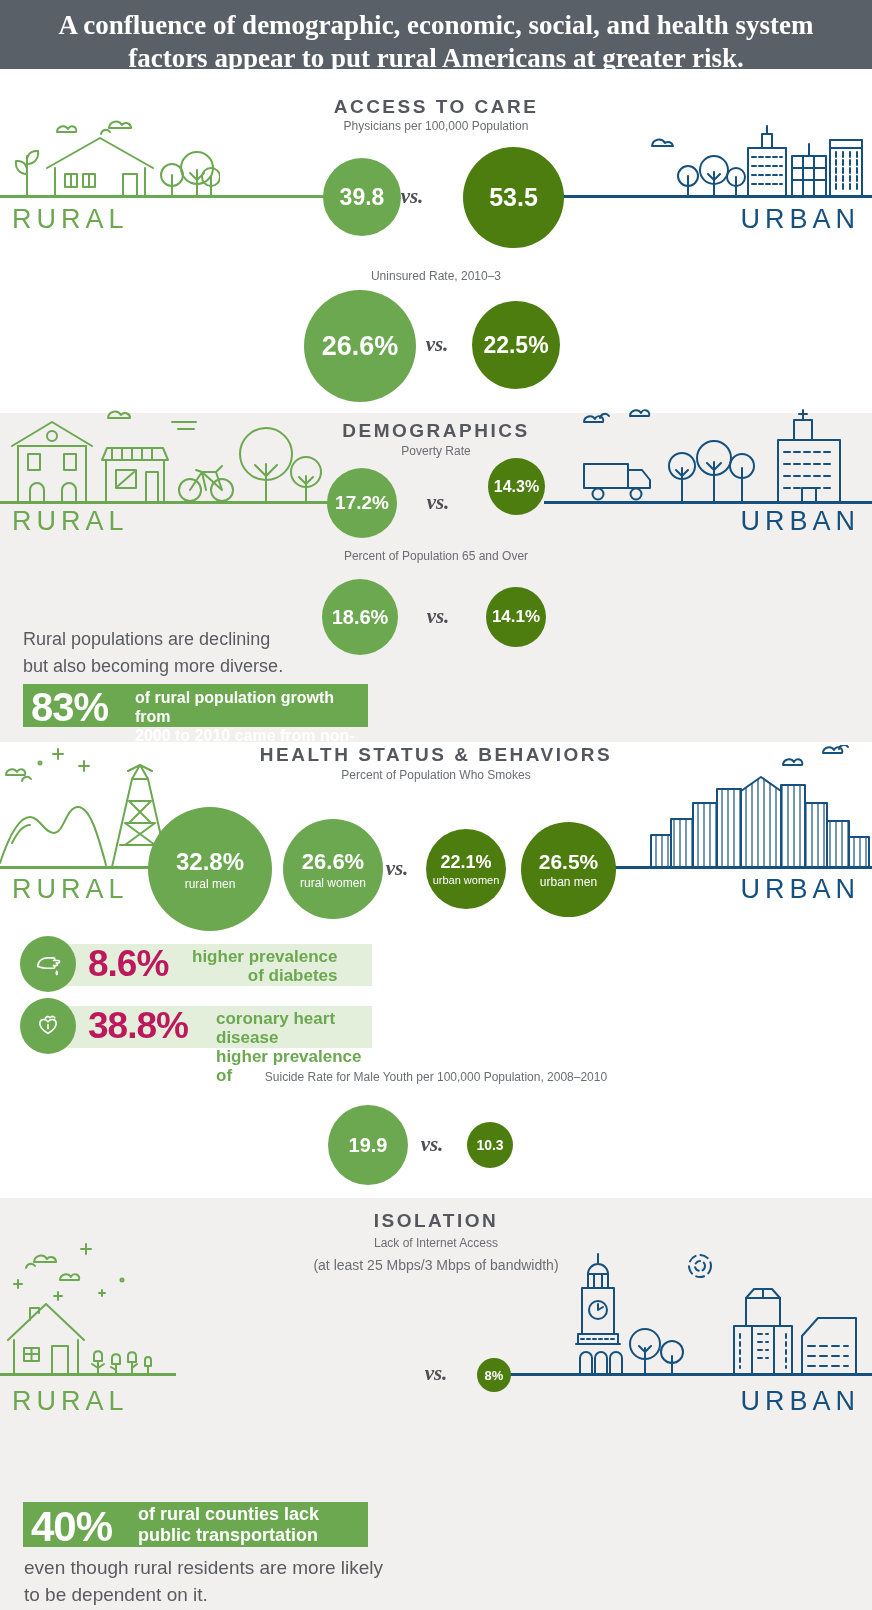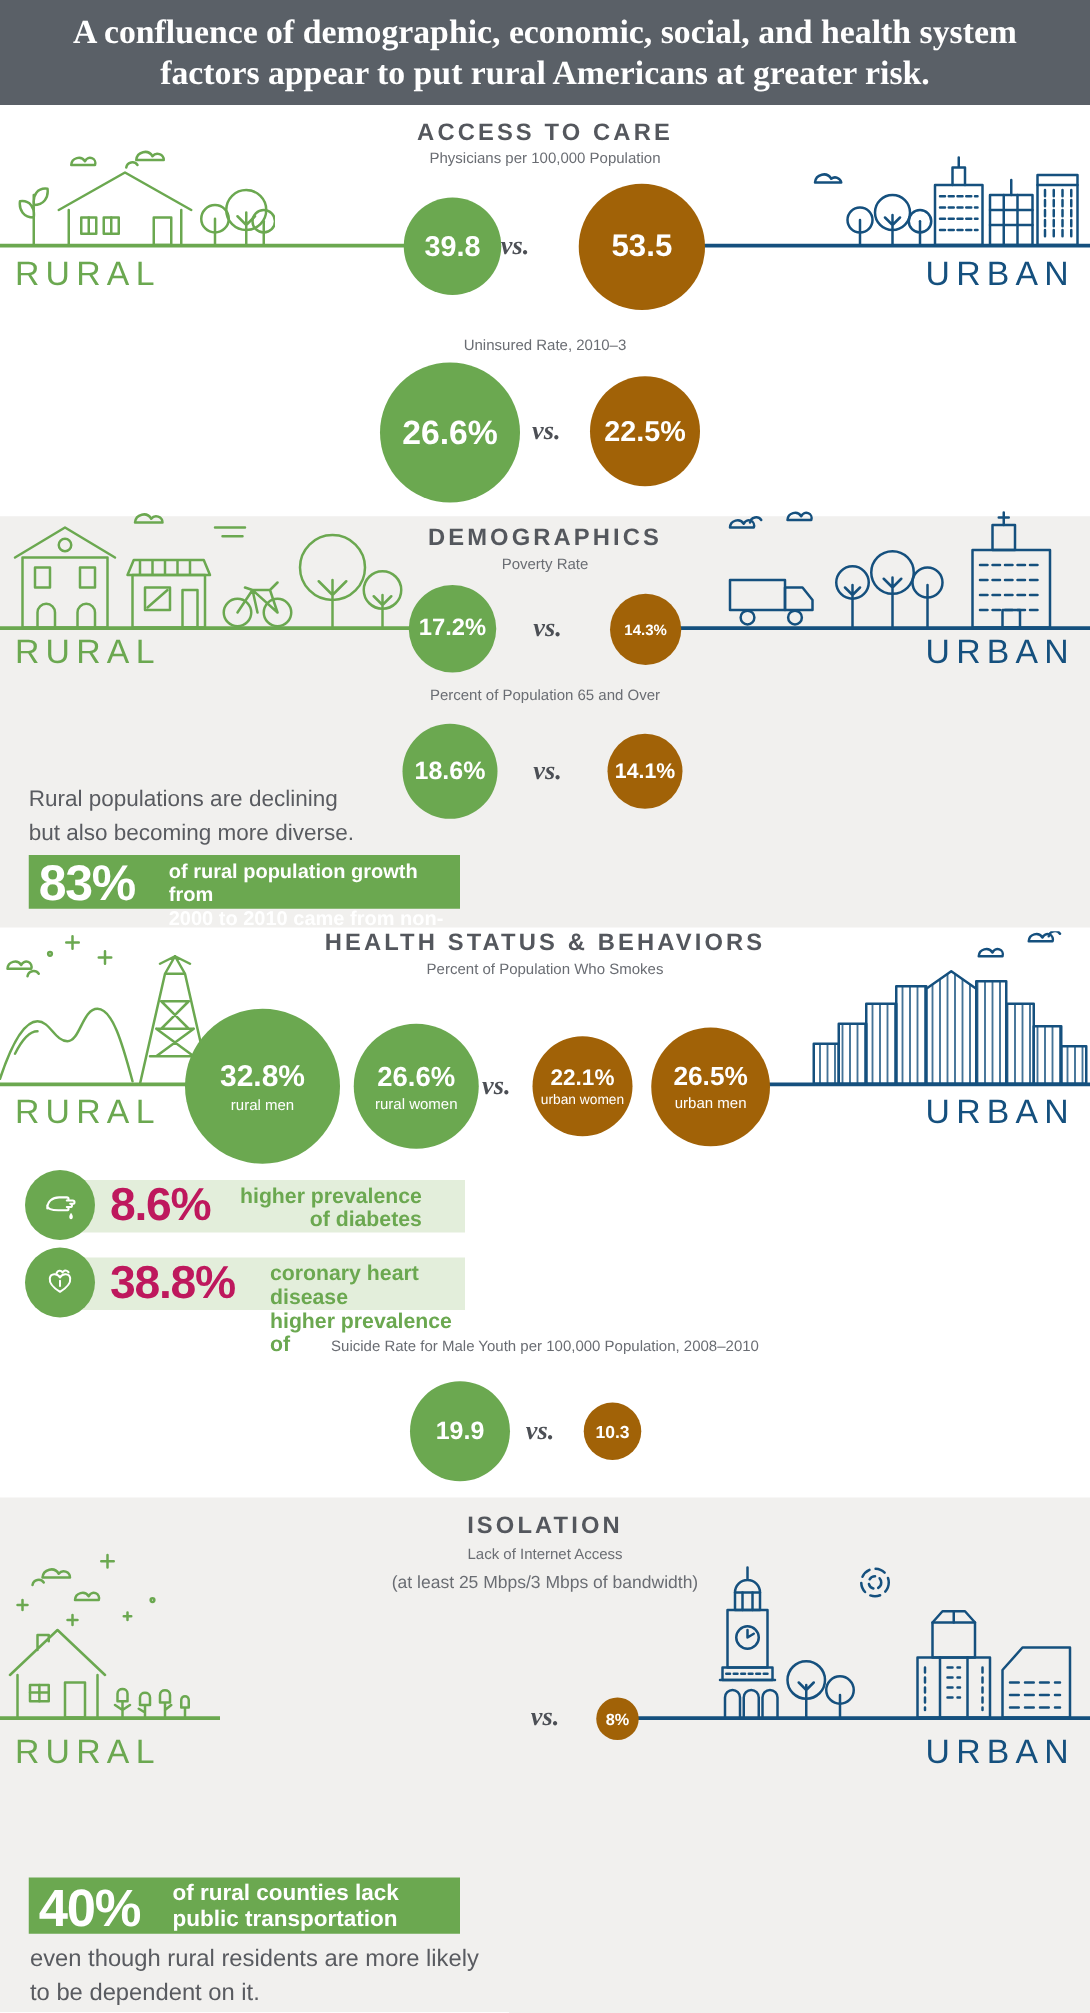--- a/index.html
+++ b/index.html
@@ -1,19 +1,19 @@
 <!DOCTYPE html>
 <html><head>
 <meta charset="utf-8">
 <style>
   html,body{margin:0;padding:0;background:#ffffff;}
   .page{position:relative;width:872px;height:1610px;background:#ffffff;overflow:hidden;
         font-family:"Liberation Sans",sans-serif;}
   
-  .hdr{position:absolute;left:0;top:0;width:872px;height:84px;background:#5a6067;
+  .hdr{position:absolute;left:0;top:0;width:872px;height:69px;background:#5a6067;
        color:#fff;text-align:center;font-family:"Liberation Serif",serif;font-weight:bold;}
   .hdr-line{font-size:27px;line-height:33px;}
   .hdr-line:first-child{margin-top:9px;}
   
   .band{position:absolute;left:0;width:872px;background:#f1f0ee;}
   .band-demo{top:413px;height:329px;}
   .band-iso{top:1198px;height:412px;}
   
   .sec-title{position:absolute;width:872px;text-align:center;font-size:19px;font-weight:bold;
              letter-spacing:2.5px;color:#54575d;}
@@ -32,28 +32,28 @@
   .l3g{top:866px;left:0;width:150px}.l3b{top:866px;left:615px;width:257px}
   .l4g{top:1373px;left:0;width:176px}.l4b{top:1373px;left:510px;width:362px}
   
   .side-label{position:absolute;font-size:27px;letter-spacing:5px;}
   .side-label.rur{color:#6ba850;left:12px;}
   .side-label.urb{color:#15507e;right:12px;}
   .y1{top:204px}.y2{top:506px}.y3{top:874px}.y4{top:1386px}
   
   .circle{position:absolute;border-radius:50%;color:#fff;font-weight:bold;
           display:flex;flex-direction:column;align-items:center;justify-content:center;text-align:center;}
-  .green{background:#6ba850;} .blue{background:#a16207;justify-content:center;}
+  .green{background:#6ba850;} .blue{background:#4d7c0f;justify-content:center;}
   .circle .sub{font-weight:normal;font-size:12px;margin-top:1px;}
   .c1r{left:323px;top:158px;width:78px;height:78px;font-size:23px}
   .c1u{left:463px;top:147px;width:101px;height:101px;font-size:25px}
   .c2r{left:304px;top:290px;width:112px;height:112px;font-size:27px}
   .c2u{left:472px;top:301px;width:88px;height:88px;font-size:23px}
   .c3r{left:327px;top:468px;width:70px;height:70px;font-size:19px}
-  .c3u{left:488px;top:475px;width:57px;height:57px;font-size:12px}
+  .c3u{left:488px;top:458px;width:57px;height:57px;font-size:16px}
   .c4r{left:322px;top:579px;width:76px;height:76px;font-size:20px}
   .c4u{left:486px;top:587px;width:60px;height:60px;font-size:17px}
   .c5a{left:148px;top:807px;width:124px;height:124px;font-size:24px}
   .c5b{left:283px;top:819px;width:100px;height:100px;font-size:22px}
   .c5c{left:426px;top:829px;width:80px;height:80px;font-size:18px}
   .c5c .sub{font-size:11px}
   .c5d{left:521px;top:822px;width:95px;height:95px;font-size:21px}
   .c6r{left:328px;top:1105px;width:80px;height:80px;font-size:20px}
   .c6u{left:467px;top:1122px;width:46px;height:46px;font-size:14px}
   .c7r{left:174px;top:1268px;width:212px;height:212px;font-size:29px}

